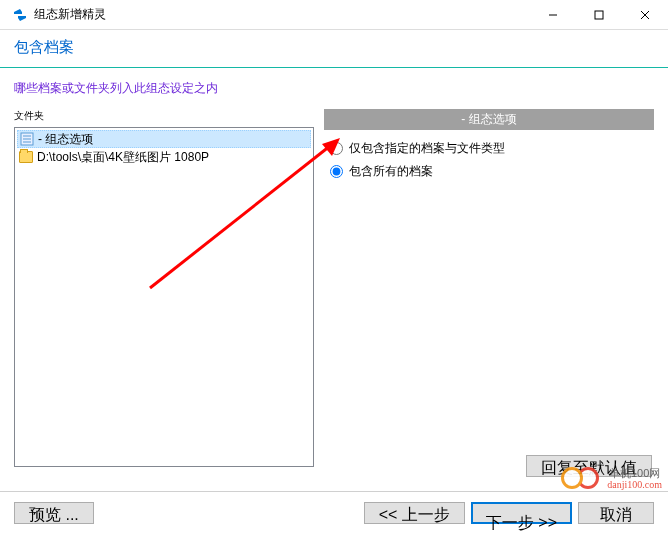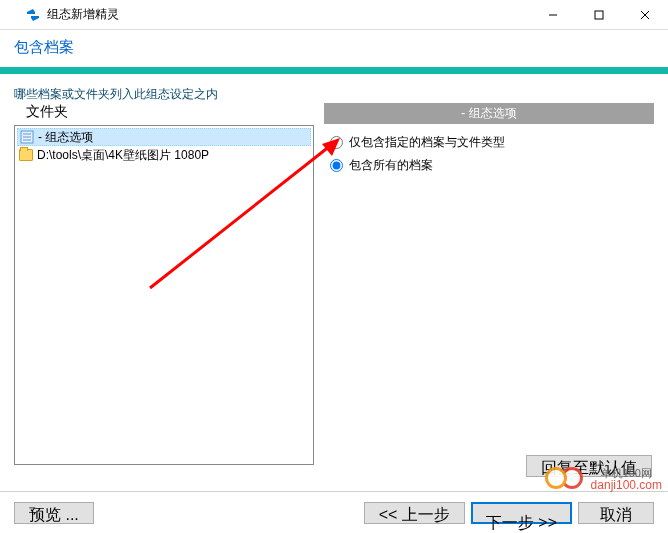--- a/index.html
+++ b/index.html
@@ -1,34 +1,34 @@
 <!DOCTYPE html>
 <html><head>
 <meta charset="utf-8">
 <style>
 * { box-sizing: border-box; margin: 0; padding: 0; font-family: "Microsoft YaHei", "SimSun", sans-serif; }
 body { background: #fff; width: 668px; height: 533px; position: relative; overflow: hidden; }
 
-.titlebar { height: 30px; border-bottom: 1px solid #ddd; display: flex; align-items: center; padding-left: 25px; background: #fff; }
+.titlebar { height: 30px; border-bottom: 1px solid #ddd; display: flex; align-items: center; padding-left: 12px; background: #fff; }
 .titlebar-icon { width: 16px; height: 16px; margin-right: 6px; }
 .titlebar-text { font-size: 12px; color: #000; flex: 1; }
 .win-controls { display: flex; height: 100%; }
 .win-btn { width: 46px; height: 100%; display: flex; align-items: center; justify-content: center; font-size: 11px; color: #000; }
 
-.header { padding: 8px 25px 10px 14px; border-bottom: 7px solid #14b8a6; background: #fff; }
+.header { padding: 8px 25px 10px 14px; border-bottom: 1px solid #14b8a6; background: #fff; }
 .header-title { font-size: 15px; color: #0066cc; }
 
 .content { padding: 12px 14px 0 14px; }
-.instruction { font-size: 12px; color: #0c4a6e; }
+.instruction { font-size: 12px; color: #6d28d9; margin-bottom: 12px; }
 
 .main-area { display: flex; gap: 10px; }
 .left-panel { width: 300px; }
 .right-panel { flex: 1; }
 
-.panel-label { font-size: 14px; margin-bottom: 4px; margin-left: 12px; }
+.panel-label { font-size: 10px; margin-bottom: 4px; }
 .tree-box { border: 1px solid #828790; height: 340px; background: #fff; padding: 2px; }
 .tree-item { height: 18px; display: flex; align-items: center; font-size: 12px; padding: 1px 2px; }
 .tree-item.selected { background: #cce8ff; border: 1px dotted #99d1ff; }
 .tree-icon { width: 14px; height: 14px; margin-right: 4px; }
 .folder-icon { width: 14px; height: 12px; background: #ffd868; border: 1px solid #d4a017; border-radius: 1px; position: relative; margin-right: 4px; }
 .folder-icon::before { content: ""; position: absolute; top: -3px; left: 0; width: 6px; height: 3px; background: #ffd868; border: 1px solid #d4a017; border-bottom: none; border-radius: 1px 1px 0 0; }
 
 .right-header { background: #a0a0a0; color: #fff; text-align: center; font-size: 12px; padding: 2px 0; }
 .radio-group { padding: 10px 6px; }
 .radio-item { display: flex; align-items: center; font-size: 12px; margin-bottom: 6px; }
@@ -44,21 +44,21 @@
 
 .arrow-svg { position: absolute; left: 140px; top: 130px; pointer-events: none; }
 
 .watermark { position: absolute; right: 6px; bottom: 40px; display: flex; align-items: center; opacity: 0.9; text-align: center; }
 .wm-rings { position: relative; width: 44px; height: 28px; }
 .ring { position: absolute; width: 22px; height: 22px; border: 3px solid; border-radius: 50%; background: #fff; }
 .ring.orange { border-color: #f39612; left: 0; top: 2px; z-index: 1; }
 .ring.red { border-color: #e83e2e; left: 16px; top: 2px; }
 .wm-text { font-size: 11px; line-height: 12px; margin-left: 2px; }
 .wm-text .cn { color: #555; }
-.wm-text .url { color: #e83e2e; font-size: 12px; }
+.wm-text .url { color: #e83e2e; font-size: 10px; font-family: Liberation Serif, serif; }
 </style>
 </head>
 <body>
 
 <div class="titlebar">
   <svg class="titlebar-icon" viewBox="0 0 16 16">
     <path d="M2 5 L10 5 L8 2 Z" fill="#0078d7"></path>
     <path d="M14 11 L6 11 L8 14 Z" fill="#0078d7"></path>
     <rect x="2" y="5" width="8" height="2" fill="#0078d7"></rect>
     <rect x="6" y="9" width="8" height="2" fill="#0078d7"></rect>

